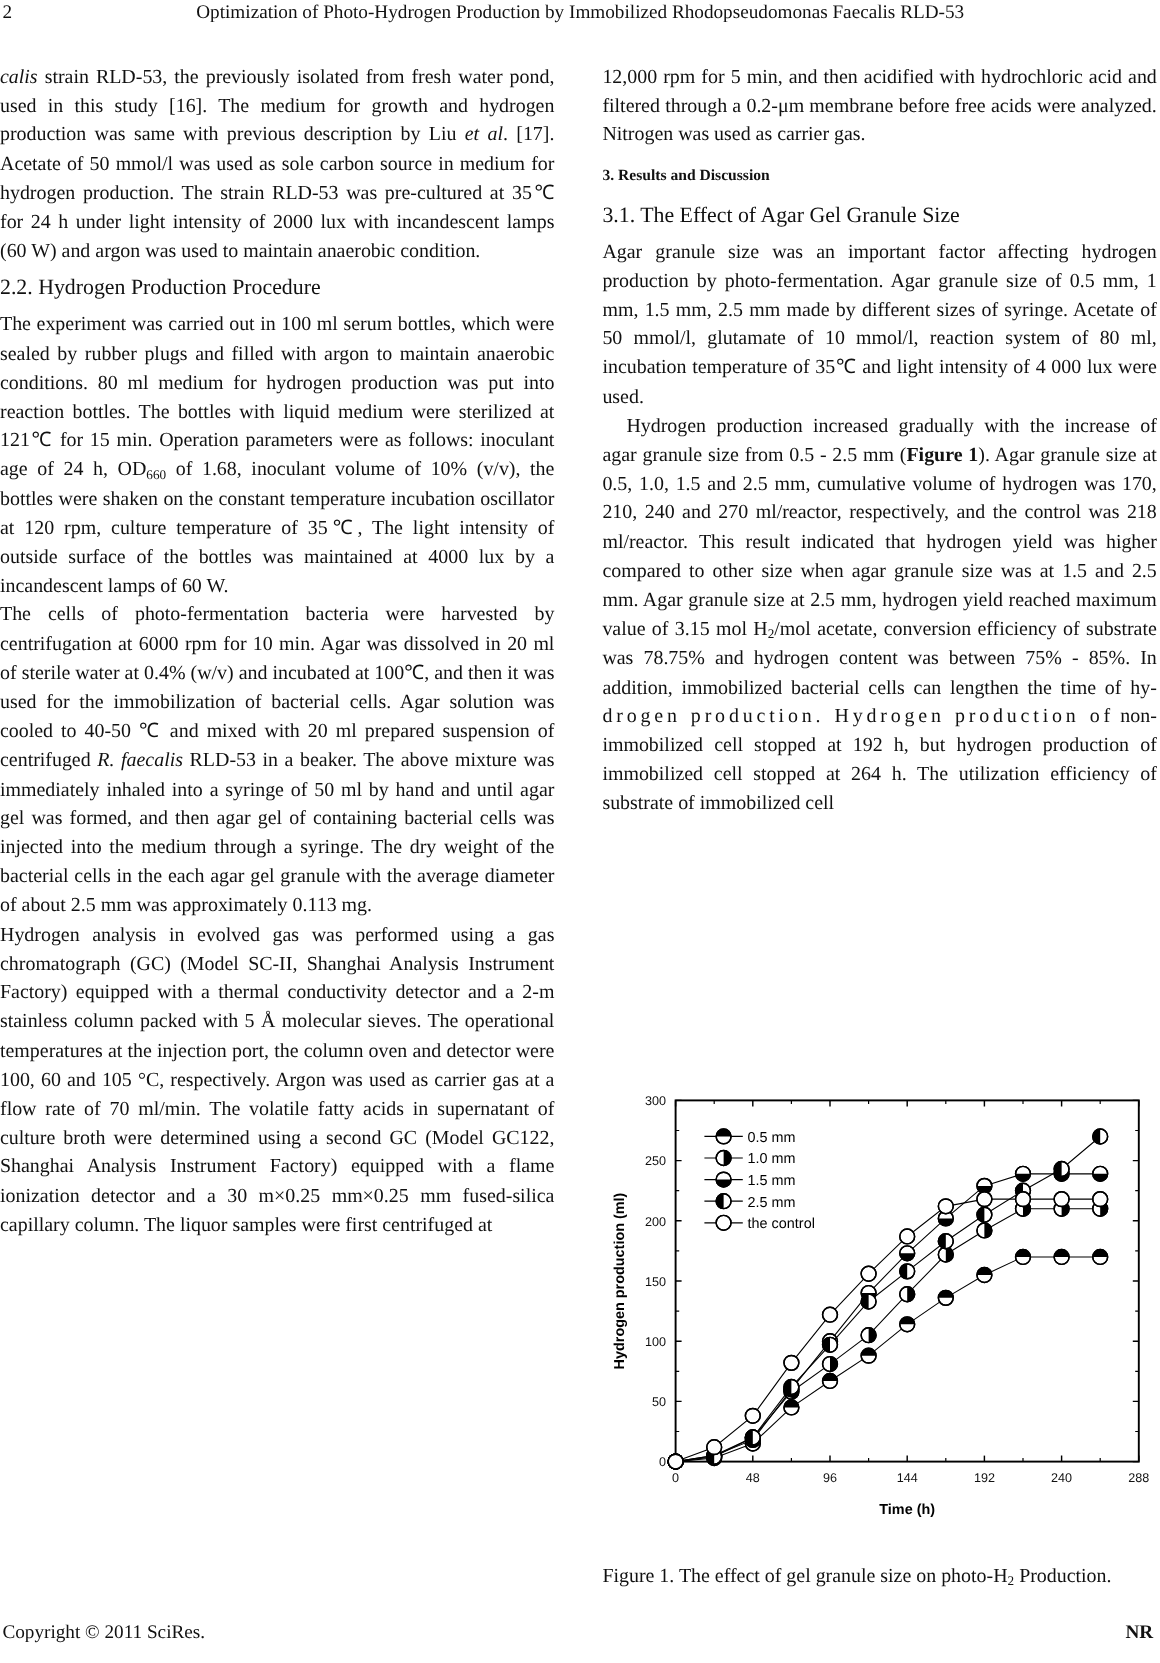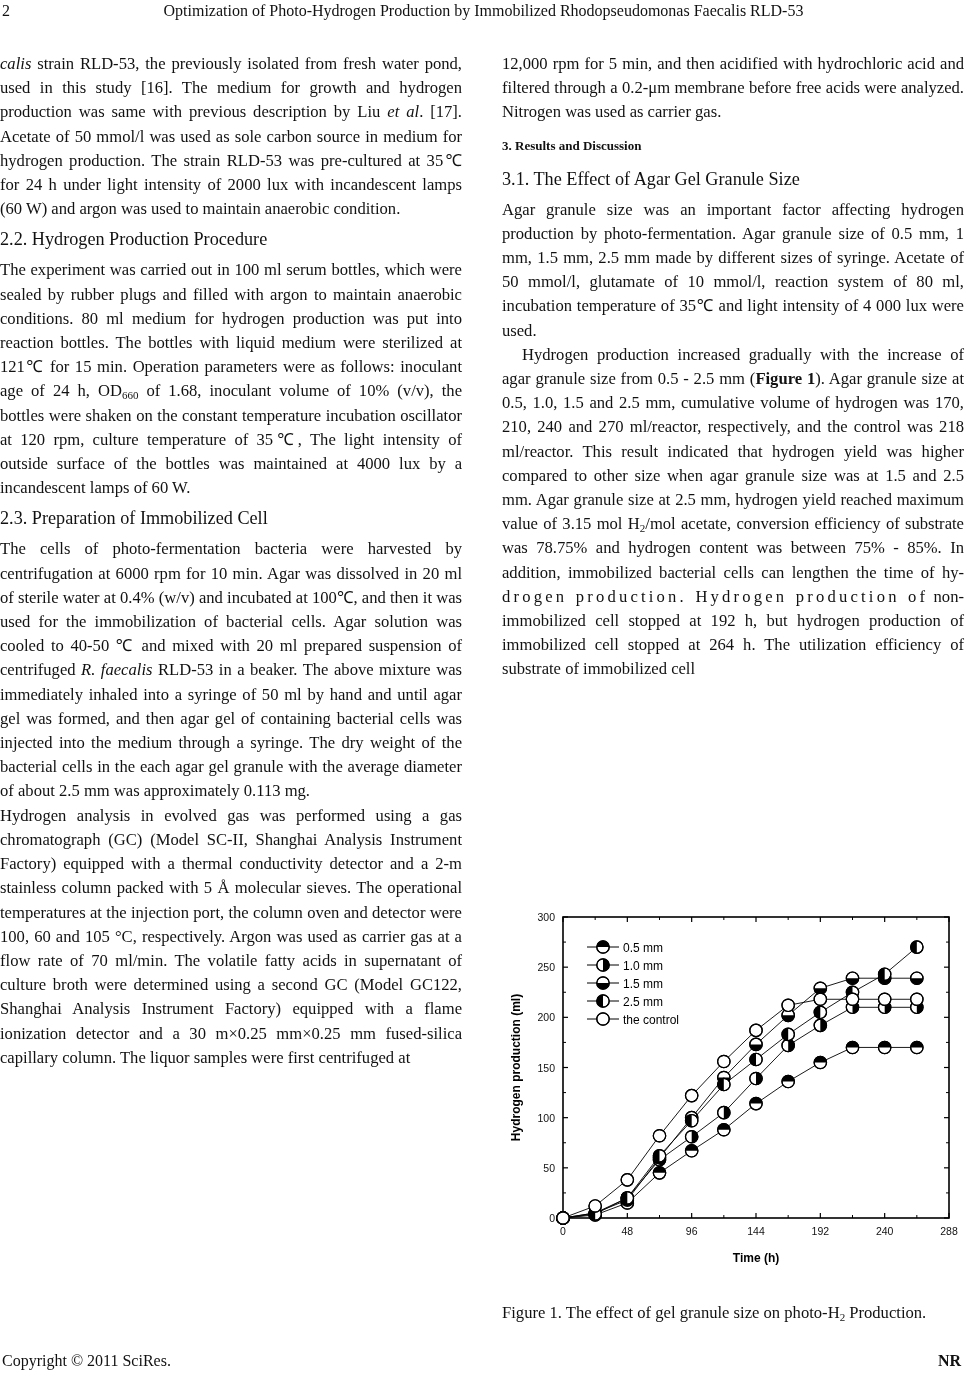--- a/index.html
+++ b/index.html
@@ -31,21 +31,20 @@
   <span class="page-num">2</span>
   <div class="head-title">Optimization of Photo-Hydrogen Production by Immobilized Rhodopseudomonas Faecalis RLD-53</div>
 </div>
 
 <div class="col col-left">
   <p><i>calis</i><span> strain RLD-53, the previously isolated from fresh water pond, used in this study [16]. The medium for growth and hydrogen production was same with previous description by Liu </span><i>et al</i><span>. [17]. Acetate of 50 mmol/l was used as sole carbon source in medium for hydrogen production. The strain RLD-53 was pre-cultured at 35℃ for 24 h under light intensity of 2000 lux with incandescent lamps (60 W) and argon was used to maintain anaerobic condition.</span></p>
 
   <h3>2.2. Hydrogen Production Procedure</h3>
   <p><span>The experiment was carried out in 100 ml serum bottles, which were sealed by rubber plugs and filled with argon to maintain anaerobic conditions. 80 ml medium for hydrogen production was put into reaction bottles. The bottles with liquid medium were sterilized at 121℃ for 15 min. Operation parameters were as follows: inoculant age of 24 h, OD</span><sub>660</sub><span> of 1.68, inoculant volume of 10% (v/v), the bottles were shaken on the constant temperature incubation oscillator at 120 rpm, culture temperature of 35℃, The light intensity of outside surface of the bottles was maintained at 4000 lux by a incandescent lamps of 60 W.</span></p>
 
-  <h3>2.3. Preparation of Immobilized Cell</h3>
   <p><span>The cells of photo-fermentation bacteria were harvested by centrifugation at 6000 rpm for 10 min. Agar was dissolved in 20 ml of sterile water at 0.4% (w/v) and incubated at 100℃, and then it was used for the immobilization of bacterial cells. Agar solution was cooled to 40-50 ℃ and mixed with 20 ml prepared suspension of centrifuged </span><i>R. faecalis</i><span> RLD-53 in a beaker. The above mixture was immediately inhaled into a syringe of 50 ml by hand and until agar gel was formed, and then agar gel of containing bacterial cells was injected into the medium through a syringe. The dry weight of the bacterial cells in the each agar gel granule with the average diameter of about 2.5 mm was approximately 0.113 mg.</span></p>
 
   <p>Hydrogen analysis in evolved gas was performed using a gas chromatograph (GC) (Model SC-II, Shanghai Analysis Instrument Factory) equipped with a thermal conductivity detector and a 2-m stainless column packed with 5 Å molecular sieves. The operational temperatures at the injection port, the column oven and detector were 100, 60 and 105 °C, respectively. Argon was used as carrier gas at a flow rate of 70 ml/min. The volatile fatty acids in supernatant of culture broth were determined using a second GC (Model GC122, Shanghai Analysis Instrument Factory) equipped with a flame ionization detector and a 30 m×0.25 mm×0.25 mm fused-silica capillary column. The liquor samples were first centrifuged at</p>
 </div>
 
 <div class="col col-right">
   <p>12,000 rpm for 5 min, and then acidified with hydrochloric acid and filtered through a 0.2-μm membrane before free acids were analyzed. Nitrogen was used as carrier gas.</p>
 
   <h2>3. Results and Discussion</h2>
   <h3>3.1. The Effect of Agar Gel Granule Size</h3>

